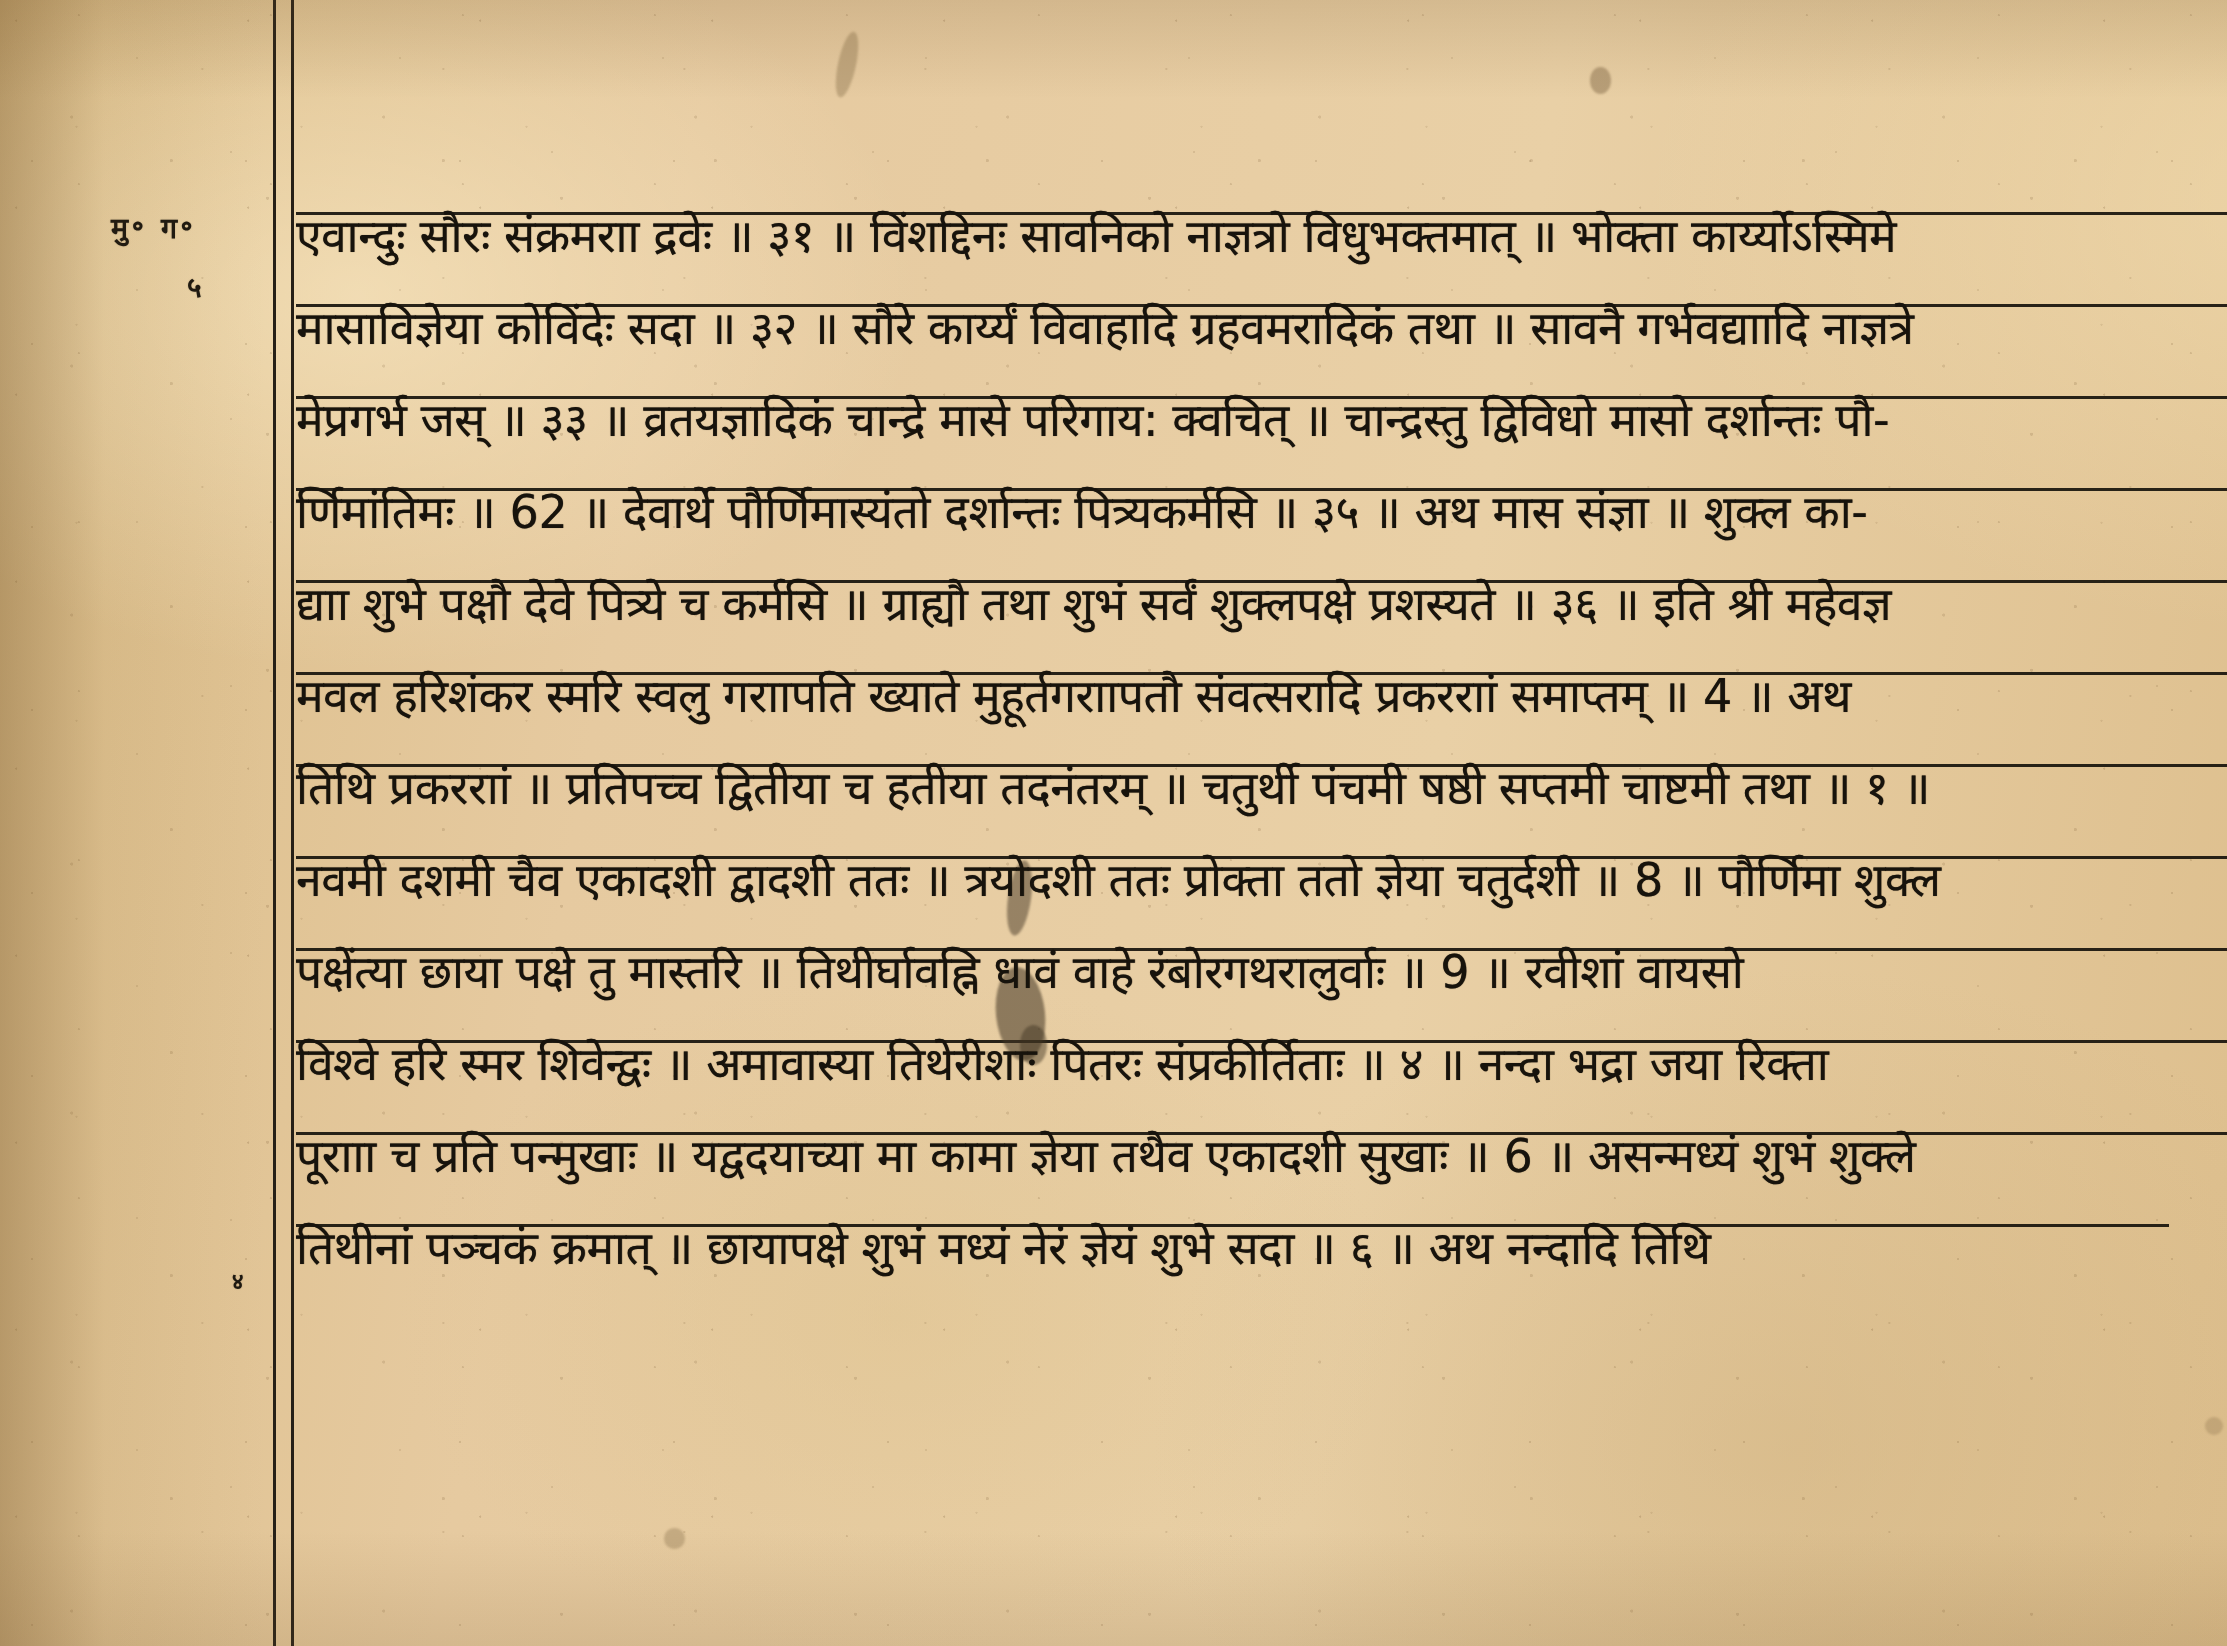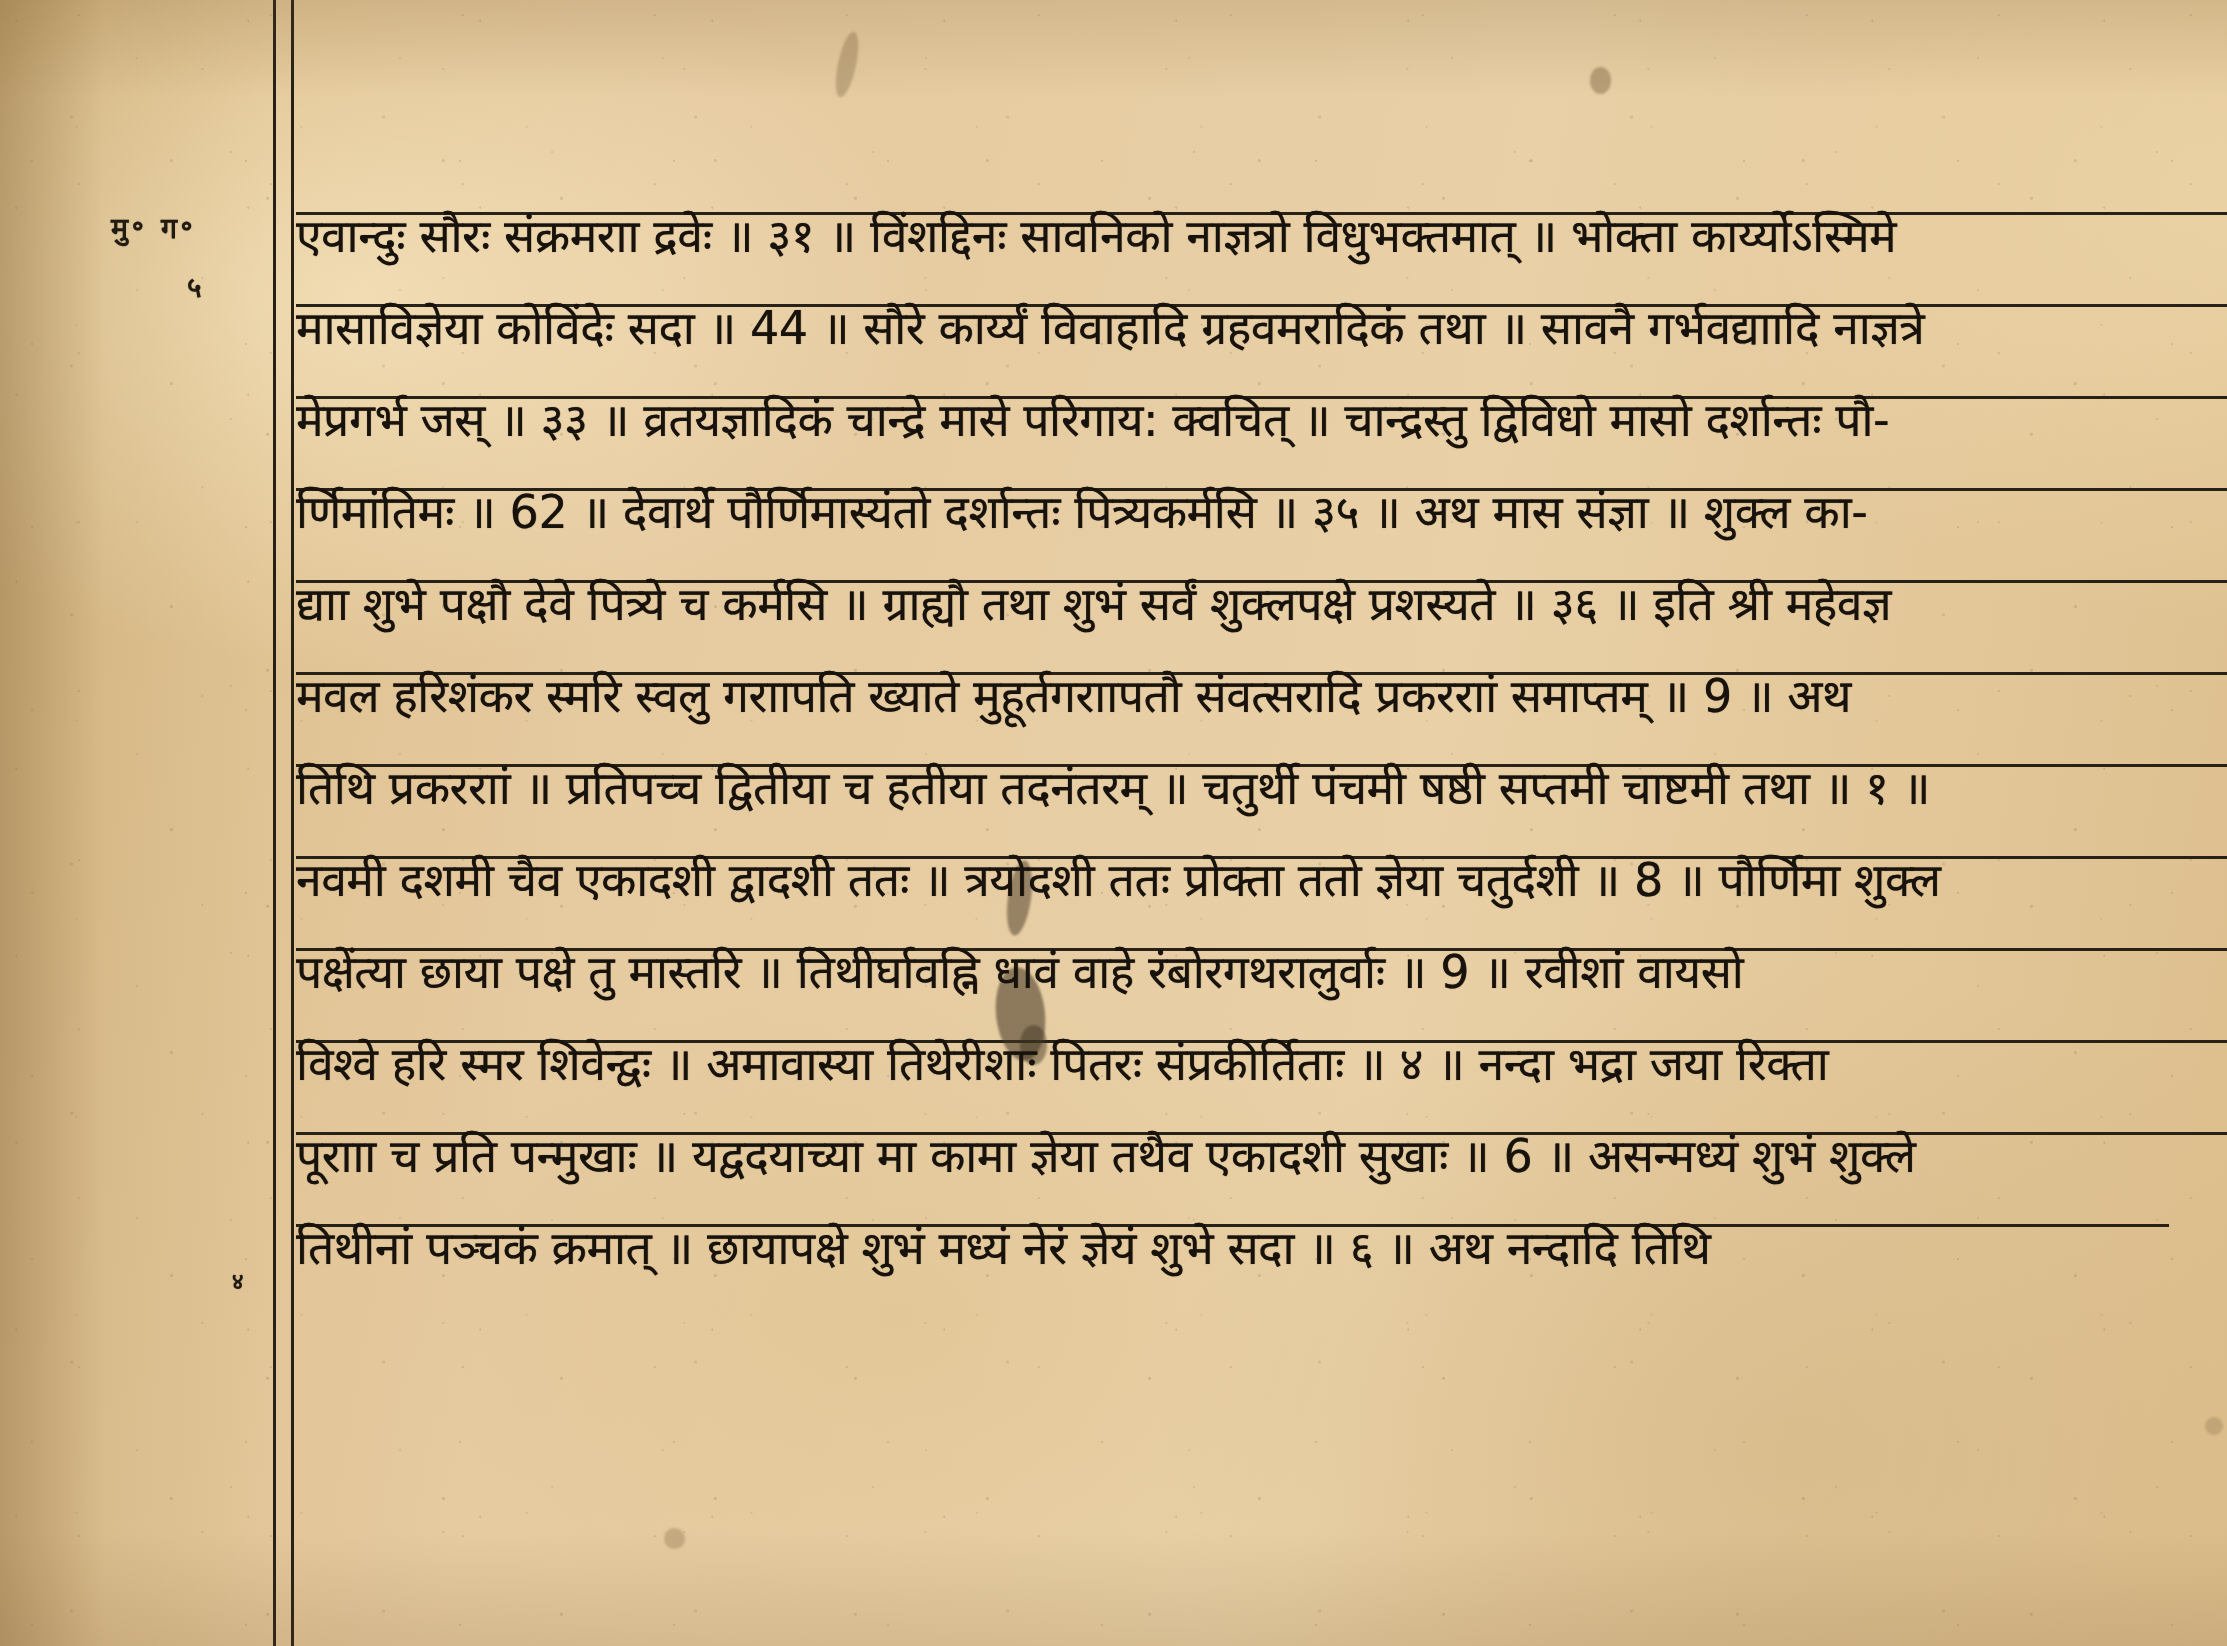--- a/index.html
+++ b/index.html
@@ -147,25 +147,25 @@
 
   <div class="rule rule-left-outer"></div>
   <div class="rule rule-left-inner"></div>
 
   <div class="margin-note siglum">मु॰ ग॰</div>
   <div class="margin-note folio-num">५</div>
   <div class="margin-note mark-left">४</div>
 
   <div class="text-block">
     <div class="line"><span class="txt">एवान्दुः सौरः संक्रमराा द्रवेः ॥ ३१ ॥ विंशद्दिनः सावनिको नाज्ञत्रो विधुभक्तमात् ॥ भोक्ता कार्य्योऽस्मिमे</span></div>
-    <div class="line"><span class="txt">मासाविज्ञेया कोविंदेः सदा ॥ 44 ॥ सौरे कार्य्यं विवाहादि ग्रहवमरादिकं तथा ॥ सावनै गर्भवद्याादि नाज्ञत्रे</span></div>
+    <div class="line"><span class="txt">मासाविज्ञेया कोविंदेः सदा ॥ ३२ ॥ सौरे कार्य्यं विवाहादि ग्रहवमरादिकं तथा ॥ सावनै गर्भवद्याादि नाज्ञत्रे</span></div>
     <div class="line"><span class="txt">मेप्रगर्भ जस् ॥ ३३ ॥ व्रतयज्ञादिकं चान्द्रे मासे परिगाय: क्वचित् ॥ चान्द्रस्तु द्विविधो मासो दर्शान्तः पौ-</span></div>
     <div class="line"><span class="txt">र्णिमांतिमः ॥ 62 ॥ देवार्थे पौर्णिमास्यंतो दर्शान्तः पित्र्यकर्मसि ॥ ३५ ॥ अथ मास संज्ञा ॥ शुक्ल का-</span></div>
     <div class="line"><span class="txt">द्याा शुभे पक्षौ देवे पित्र्ये च कर्मसि ॥ ग्राह्यौ तथा शुभं सर्वं शुक्लपक्षे प्रशस्यते ॥ ३६ ॥ इति श्री महेवज्ञ</span></div>
-    <div class="line short"><span class="txt">मवल हरिशंकर स्मरि स्वलु गराापति ख्याते मुहूर्तगराापतौ संवत्सरादि प्रकरराां समाप्तम् ॥ 9 ॥ अथ</span></div>
+    <div class="line short"><span class="txt">मवल हरिशंकर स्मरि स्वलु गराापति ख्याते मुहूर्तगराापतौ संवत्सरादि प्रकरराां समाप्तम् ॥ 4 ॥ अथ</span></div>
     <div class="line"><span class="txt">तिथि प्रकरराां ॥ प्रतिपच्च द्वितीया च हतीया तदनंतरम् ॥ चतुर्थी पंचमी षष्ठी सप्तमी चाष्टमी तथा ॥ १ ॥</span></div>
     <div class="line"><span class="txt">नवमी दशमी चैव एकादशी द्वादशी ततः ॥ त्रयोदशी ततः प्रोक्ता ततो ज्ञेया चतुर्दशी ॥ 8 ॥ पौर्णिमा शुक्ल</span></div>
     <div class="line"><span class="txt">पक्षेंत्या छाया पक्षे तु मास्तरि ॥ तिथीर्घावह्नि धावं वाहे रंबोरगथरालुर्वाः ॥ 9 ॥ रवीशां वायसो</span></div>
     <div class="line"><span class="txt">विश्वे हरि स्मर शिवेन्द्वः ॥ अमावास्या तिथेरीशाः पितरः संप्रकीर्तिताः ॥ ४ ॥ नन्दा भद्रा जया रिक्ता</span></div>
     <div class="line"><span class="txt">पूरााा च प्रति पन्मुखाः ॥ यद्वदयाच्या मा कामा ज्ञेया तथैव एकादशी सुखाः ॥ 6 ॥ असन्मध्यं शुभं शुक्ले</span></div>
     <div class="line shorter"><span class="txt">तिथीनां पञ्चकं क्रमात् ॥ छायापक्षे शुभं मध्यं नेरं ज्ञेयं शुभे सदा ॥ ६ ॥ अथ नन्दादि तिथि</span></div>
   </div>
 
   <div class="blot blot-a"></div>
   <div class="blot blot-b"></div>

